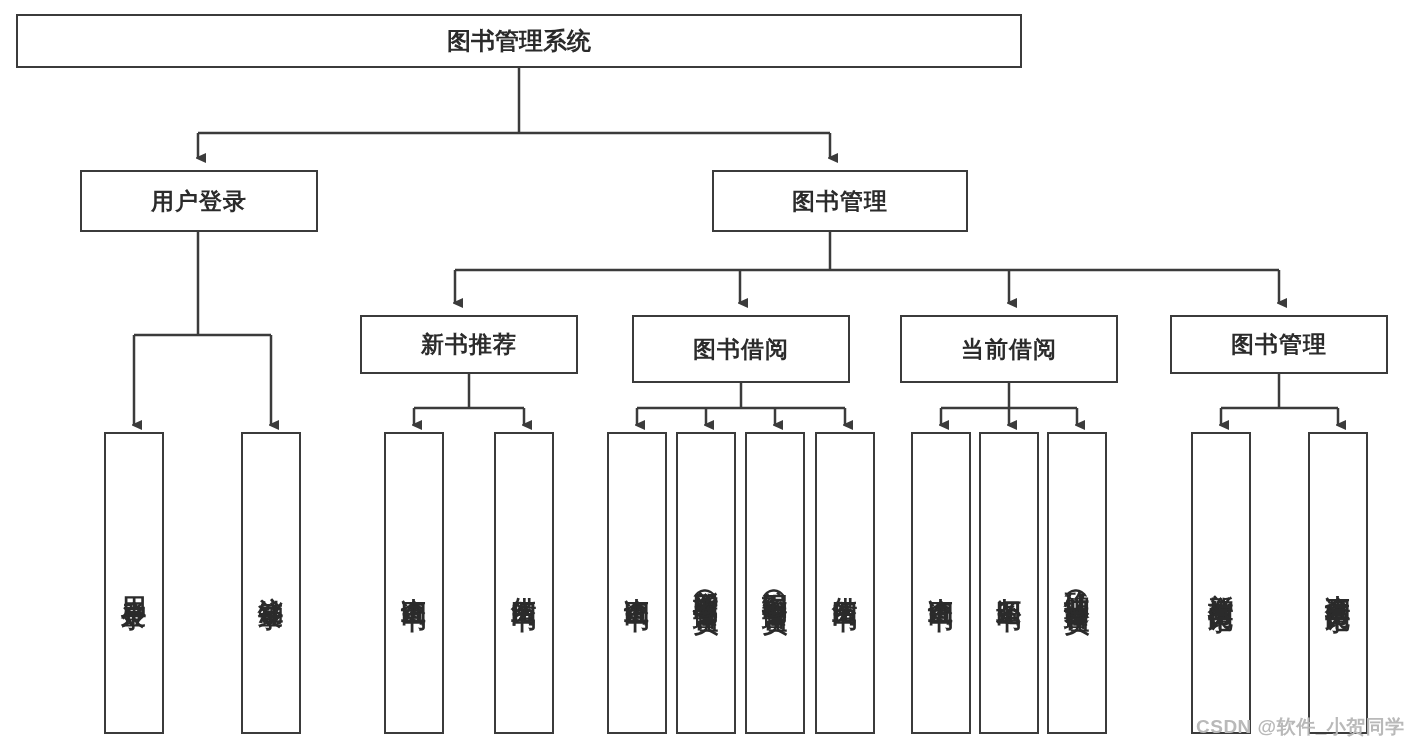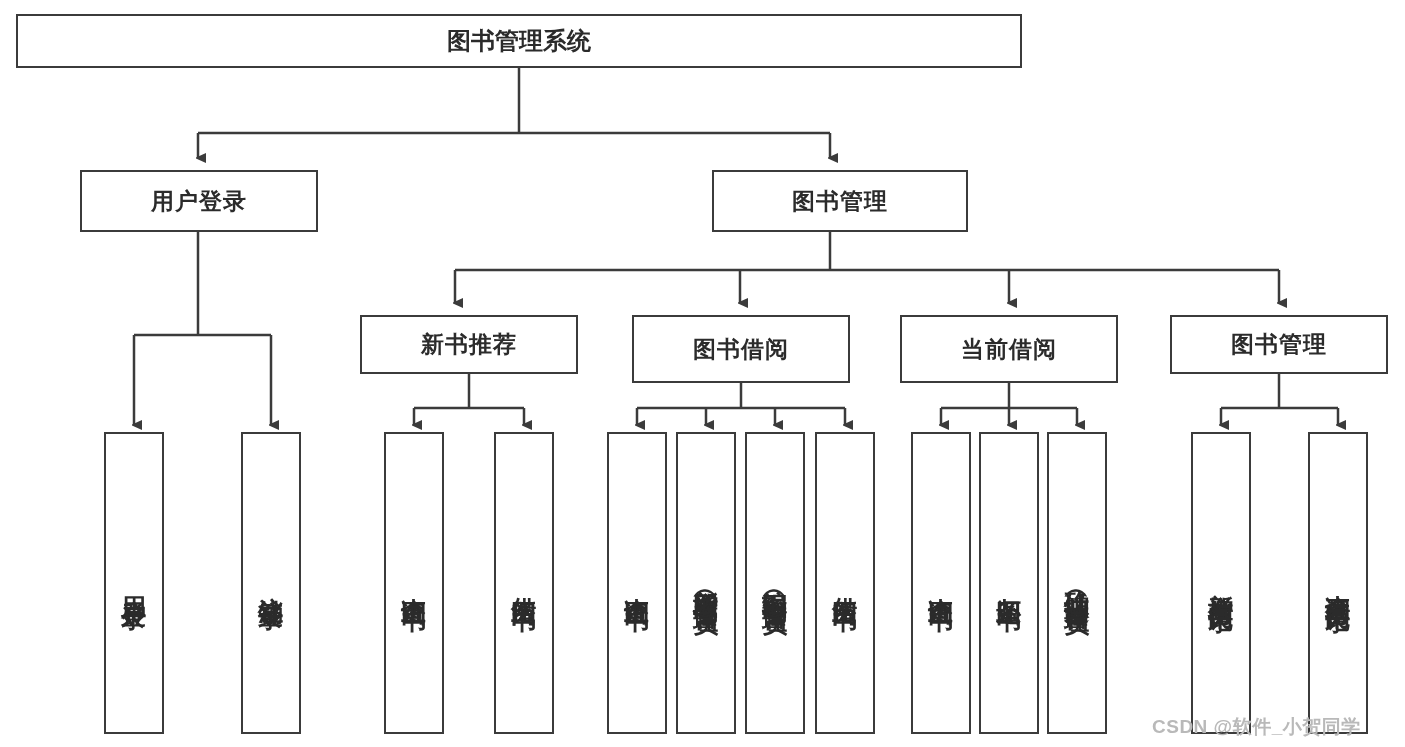--- a/index.html
+++ b/index.html
@@ -181,15 +181,15 @@
     <span class="vtext">确认归还（管理员）</span>
   </div>
 
   <div class="node v" style="left:1191px; top:432px; width:60px; height:302px;">
     <span class="vtext">新增借阅记录</span>
   </div>
   <div class="node v" style="left:1308px; top:432px; width:60px; height:302px;">
     <span class="vtext">查询借阅记录</span>
   </div>
 
-  <div class="watermark" style="left:1152px; top:714px;">CSDN @软件_小贺同学</div>
+  <div class="watermark" style="left:1196px; top:714px;">CSDN @软件_小贺同学</div>
 
 </div>
 
 </body></html>

